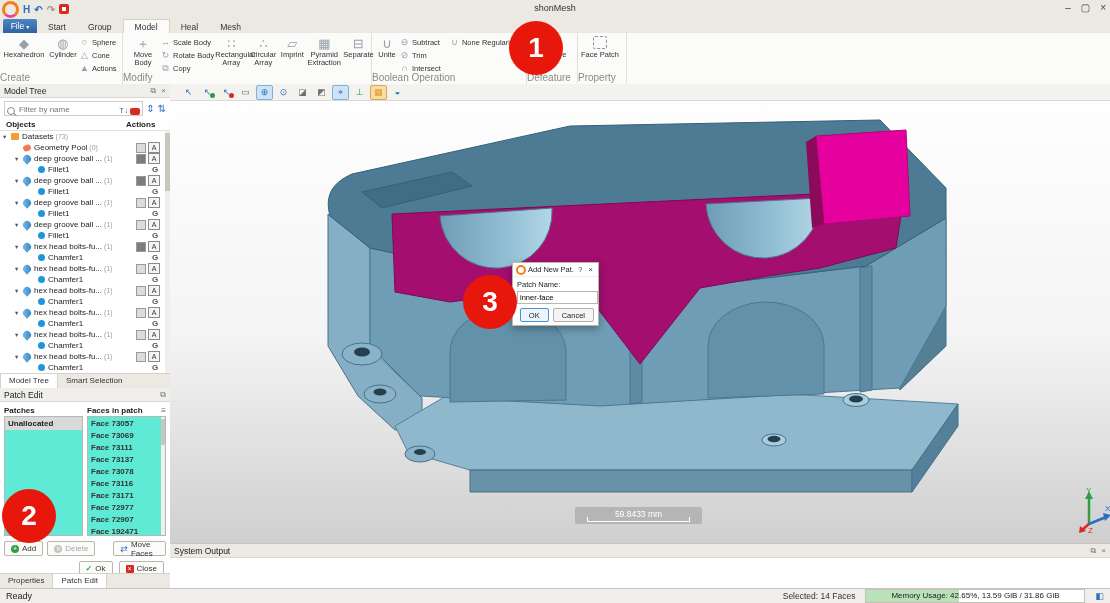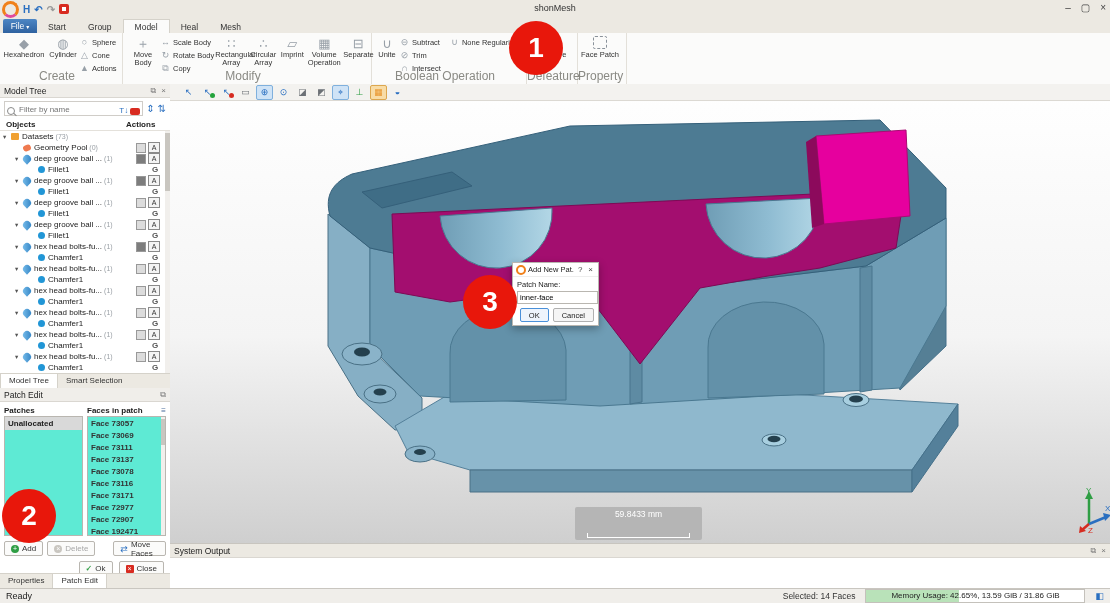--- a/index.html
+++ b/index.html
@@ -19,21 +19,21 @@
   #tb-right2{right:6px;top:19px;display:flex;gap:6px;font-size:10px;color:#4a6c9b;}
   
   #tabrow{left:0;top:18px;width:1110px;height:15px;background:#ece9e2;display:flex;align-items:flex-end;}
   #file-btn{width:34px;height:14px;margin-left:3px;background:linear-gradient(#4d86c4,#2f62a0);color:#fff;
             border-radius:2px 2px 0 0;display:flex;align-items:center;justify-content:center;gap:2px;font-size:8.5px;}
   .rtab{padding:2px 11px 1px;font-size:8.5px;color:#333;}
   .rtab.active{background:#fbfbfa;border:1px solid #d5d2ca;border-bottom:none;}
   
   #ribbon{left:0;top:33px;width:1110px;height:51px;background:#fbfbfa;border-bottom:1px solid #d5d2ca;display:flex;}
   .rgrp{position:relative;flex:none;border-right:1px solid #e3e0d9;padding:2px 2px 11px 2px;display:flex;align-items:flex-start;}
-  .glabel{position:absolute;bottom:1px;left:0;right:8px;text-align:center;font-size:12px;color:#8a8a84;}
+  .glabel{position:absolute;bottom:1px;left:0;right:8px;text-align:left;font-size:10px;color:#8a8a84;}
   .rbig{flex:none;text-align:center;font-size:7.5px;line-height:1.1;color:#333;padding:1px 1px;}
   .rbig .ric{display:block;font-size:13px;height:15px;line-height:15px;color:#98a0a8;}
   .rstack{display:flex;flex-direction:column;gap:1px;padding-top:1px;}
   .rsm{display:flex;align-items:center;gap:3px;font-size:7.5px;height:12px;color:#333;white-space:nowrap;}
   .rsm .ric{font-size:9px;color:#98a0a8;width:9px;text-align:center;}
   .rsm-row{display:flex;gap:10px;}
   .patch-ic{display:inline-block;width:12px;height:11px;border:1px dashed #8a929a;border-radius:2px;margin-bottom:1px;}
   
   #leftpanel{left:0;top:84px;width:170px;height:504px;background:#fff;border-right:1px solid #c8c5bf;}
   .phdr{height:13px;background:#f0eeea;border-bottom:1px solid #dad7d1;display:flex;align-items:center;padding:0 4px;font-size:8.5px;color:#222;}
@@ -103,21 +103,21 @@
   .vtb{width:15px;height:13px;display:flex;align-items:center;justify-content:center;font-size:9px;position:relative;border:1px solid transparent;border-radius:2px;}
   .vtb[data-active="true"]{background:#cfe3f6;border-color:#7fb0dd;}
   .vtb[data-c="blue"]{color:#2a6fc0;}
   .vtb[data-c="gray"]{color:#6b7075;}
   .vtb[data-c="green"]{color:#2f9e44;}
   .vtb[data-c="orange"]{color:#e8962e;}
   .vtb[data-c="orange"][data-active="true"]{background:#f8dca6;border-color:#dca74f;}
   .vtb[data-dot]::after{content:"";position:absolute;width:5px;height:5px;border-radius:50%;right:0;bottom:1px;}
   .vtb[data-dot="green"]::after{background:#24a33c;}
   .vtb[data-dot="red"]::after{background:#d62b20;}
-  #scalebar{position:absolute;left:405px;top:423px;width:127px;height:33px;background:#b5b5b5;border-radius:2px;color:#fff;
+  #scalebar{position:absolute;left:405px;top:423px;width:127px;height:17px;background:#b5b5b5;border-radius:2px;color:#fff;
             font-size:8.5px;text-align:center;line-height:14px;}
   #scalebar .bracket{position:absolute;left:12px;right:12px;bottom:2px;height:4px;border-left:1px solid #fff;border-right:1px solid #fff;border-bottom:1px solid #fff;}
   #triad{position:absolute;left:908px;top:400px;}
   
   #sysout{left:170px;top:543px;width:940px;height:45px;background:#fff;border-top:1px solid #c8c5bf;}
   #sysout .phdr{background:#ece9e2;}
   #log-line{padding:6px 6px;font-size:8.5px;color:#222;}
   
   #statusbar{left:0;top:588px;width:1110px;height:15px;background:#f0eeea;border-top:1px solid #c9c6c0;display:flex;align-items:center;padding:0 6px;box-sizing:border-box;}
   #status-right{margin-left:auto;display:flex;align-items:center;gap:10px;}
@@ -210,21 +210,21 @@
           <span>Rotate Body</span>
         </div>
       <div class="rsm">
           <span class="ric">⧉</span>
           <span>Copy</span>
         </div>
     </div>
     <div class="rbig" style="width:32px;"><span class="ric">∷</span><span>Rectangular Array</span></div>
     <div class="rbig" style="width:28px;"><span class="ric">∴</span><span>Circular Array</span></div>
     <div class="rbig" style="width:26px;"><span class="ric">▱</span><span>Imprint</span></div>
-    <div class="rbig" style="width:34px;"><span class="ric">▦</span><span>Volume Operation</span></div>
+    <div class="rbig" style="width:34px;"><span class="ric">▦</span><span>Pyramid Extraction</span></div>
     <div class="rbig" style="width:30px;"><span class="ric">⊟</span><span>Separate</span></div>
     <div class="glabel">Modify</div>
   </div>
   <div class="rgrp" style="width:150px;">
     <div class="rbig" style="width:24px;"><span class="ric">∪</span><span>Unite</span></div>
     <div class="rstack">
       <div class="rsm-row">
         <div class="rsm">
             <span class="ric">⊖</span>
             <span>Subtract</span>

